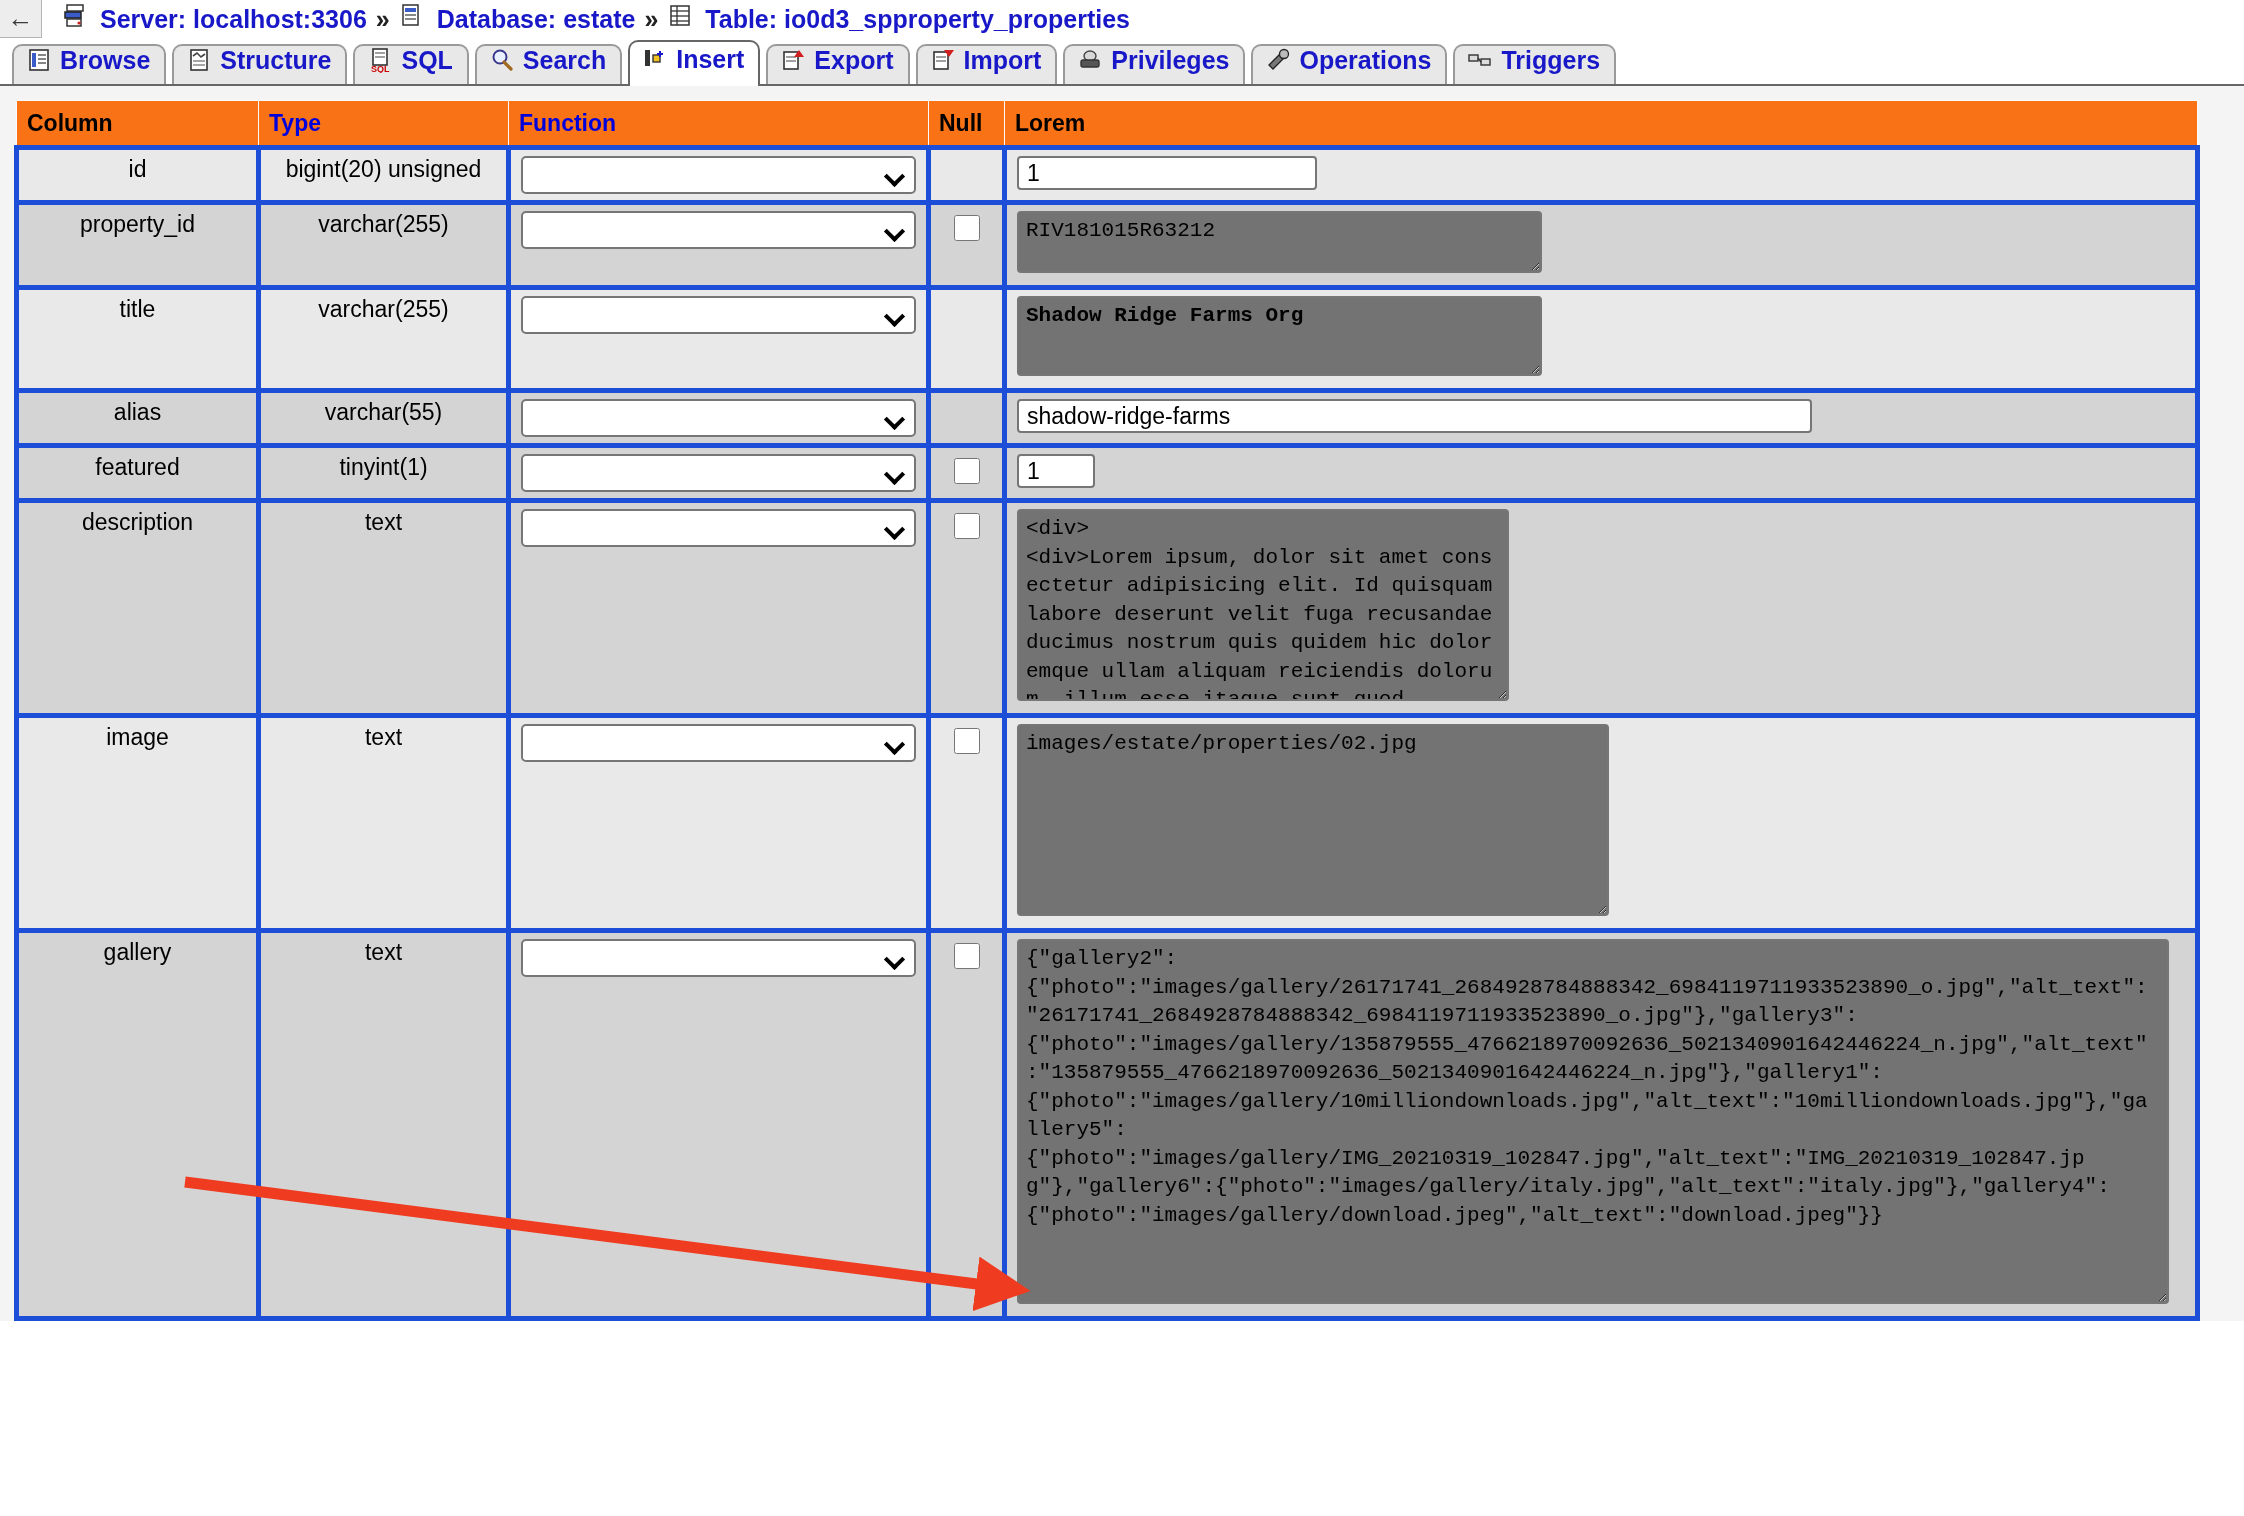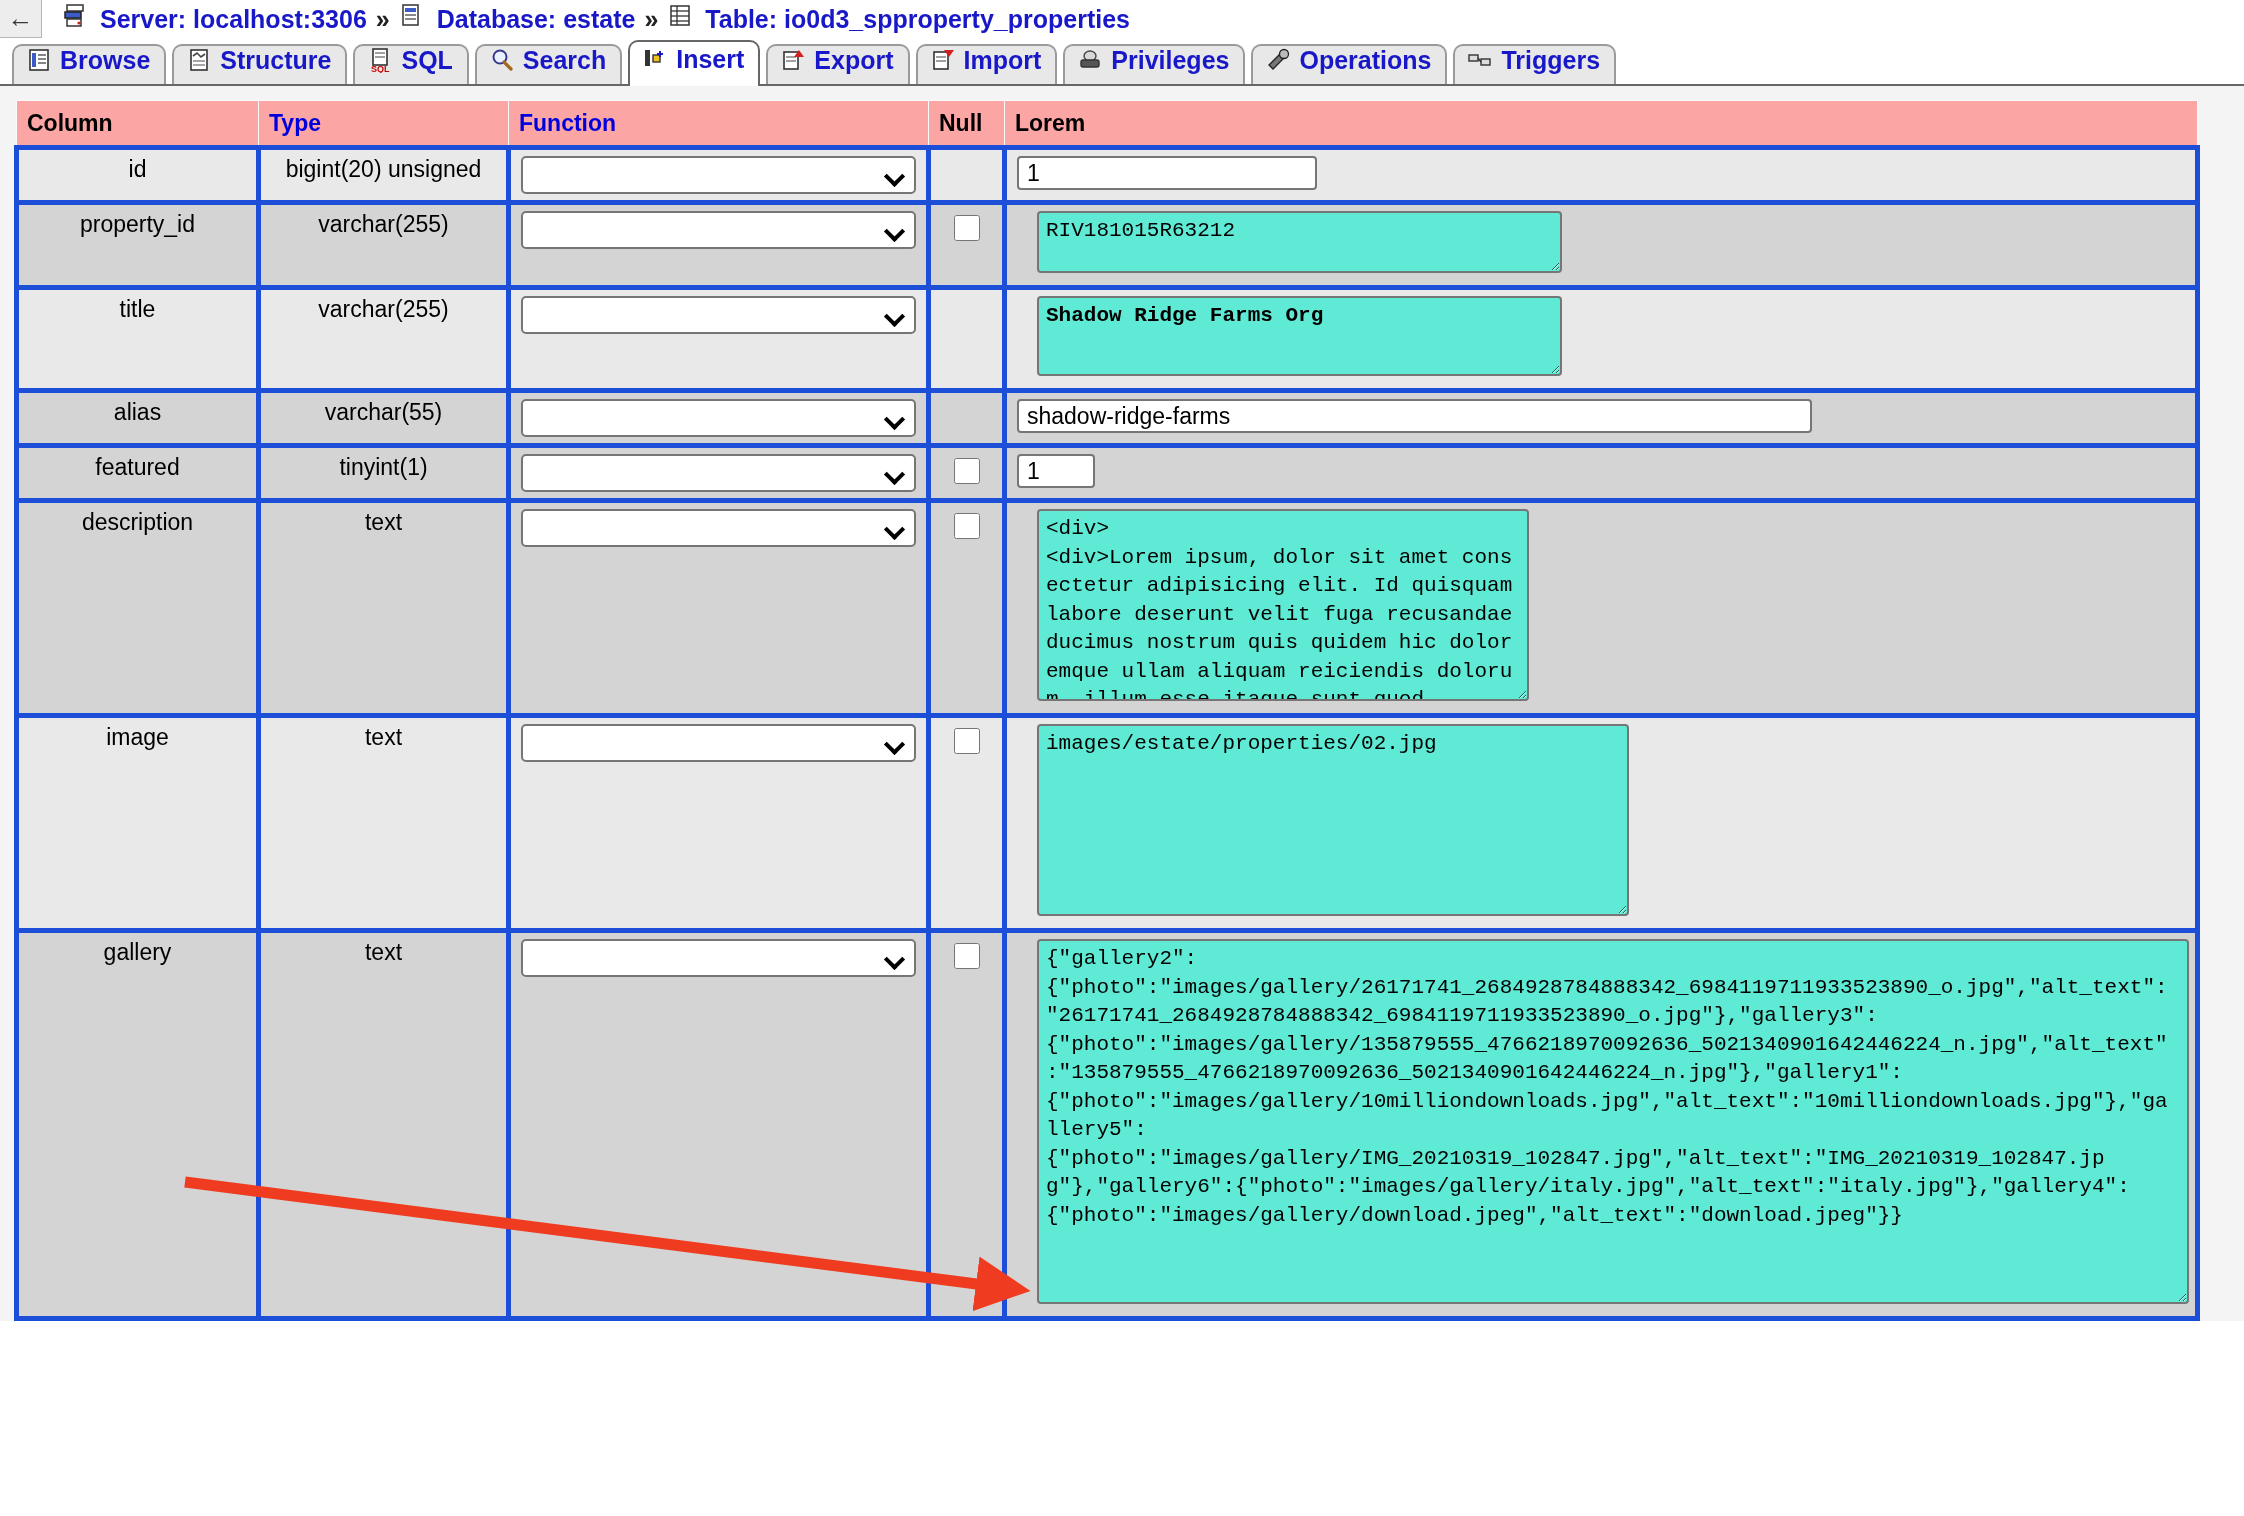--- a/index.html
+++ b/index.html
@@ -102,21 +102,21 @@
     padding: 14px 0 0 0;
     background: #f4f4f4;
   }
   table.ins {
     border-collapse: collapse;
     width: 2186px;
     margin-left: 14px;
     table-layout: fixed;
   }
   table.ins th {
-    background: #fca5a5;
+    background: #f97316;
     color: #000;
     font-size: 23px;
     font-weight: bold;
     text-align: left;
     padding: 6px 10px;
     border: 1px solid #fafafa;
     border-bottom: 1px solid #b9c4d2;
     height: 32px;
     vertical-align: middle;
   }
@@ -183,29 +183,28 @@
     height: 34px;
     box-sizing: border-box;
     color: #000;
   }
   textarea.val {
     font-family: "Liberation Mono", monospace;
     font-size: 21px;
     line-height: 1.36;
     border: 2px solid #767676;
     border-radius: 4px;
-    background: #5eead4;
+    background: #737373;
     padding: 4px 7px;
     box-sizing: border-box;
     resize: both;
     color: #000;
     overflow: hidden;
     white-space: pre-wrap;
     word-break: break-all;
-    margin-left: 20px;
   }
 
   
   .w-id        { width: 300px; }
   .w-propid    { width: 525px; height: 62px; }
   .w-title     { width: 525px; height: 80px; font-weight: bold; }
   .w-alias     { width: 795px; }
   .w-catid     { width: 300px; }
   .w-featured  { width: 78px; }
   .w-features  { width: 525px; height: 178px; }

